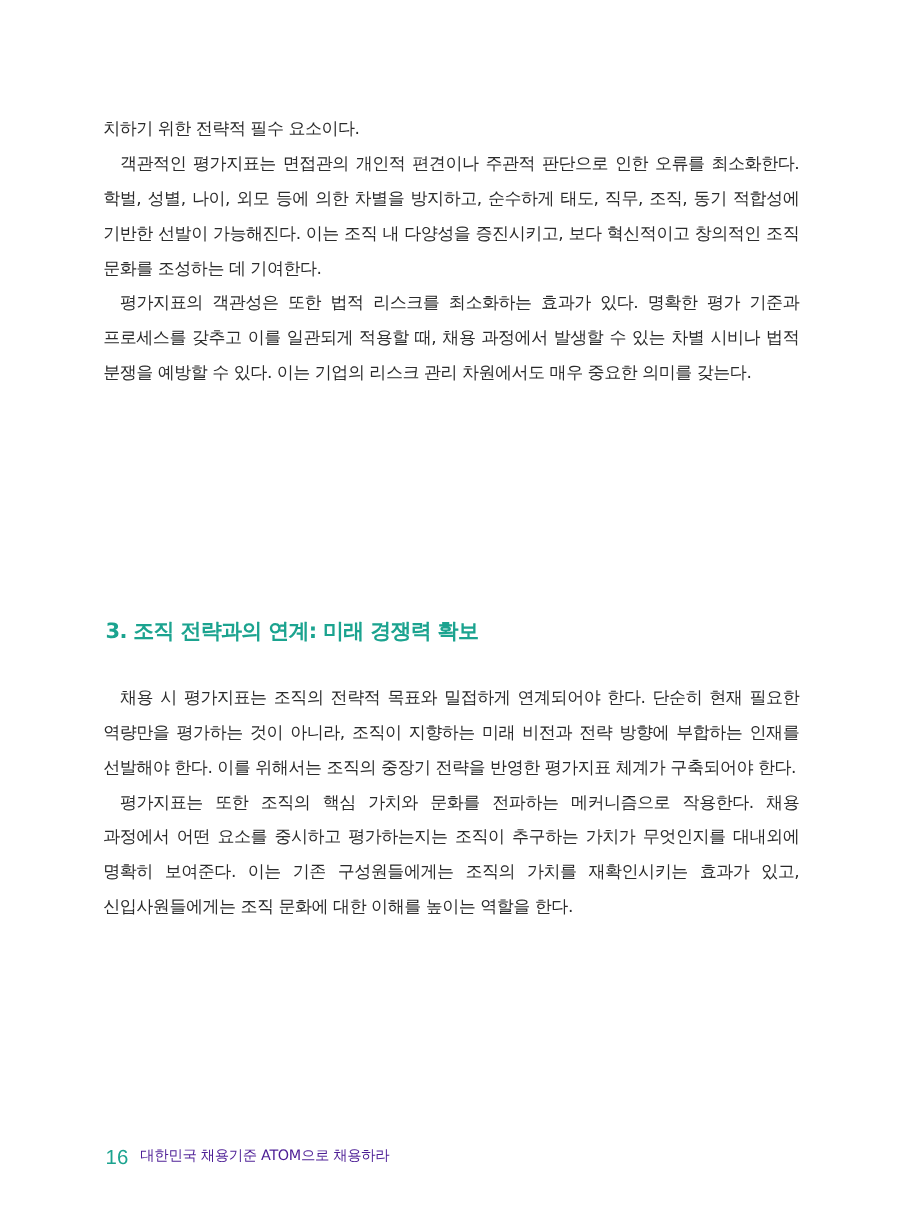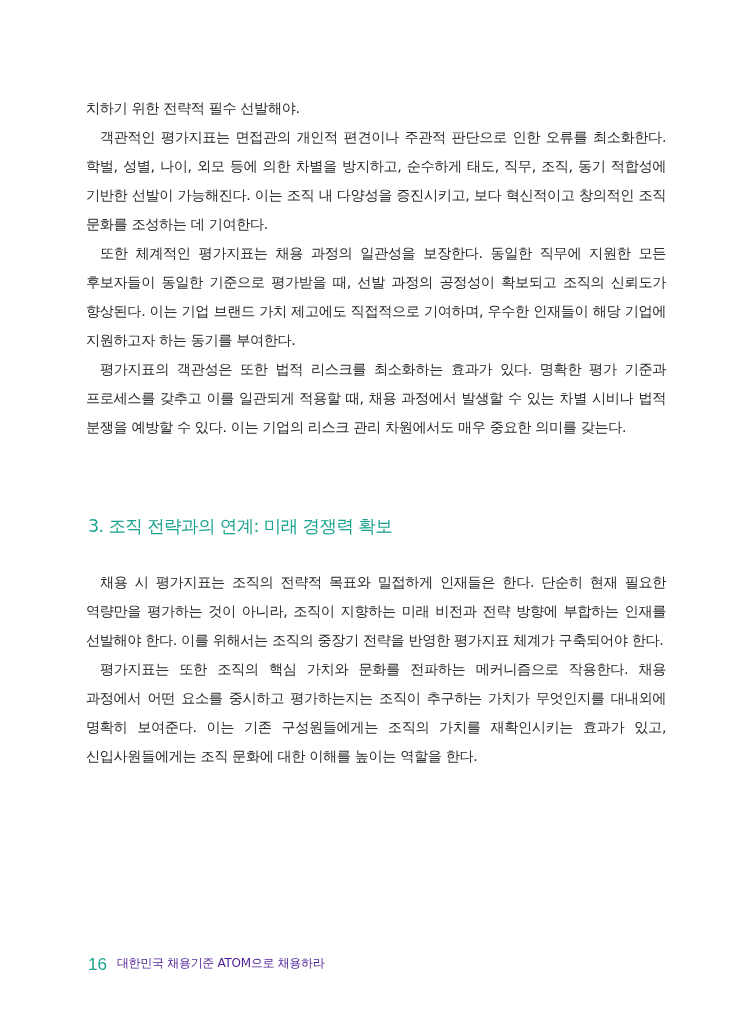--- a/index.html
+++ b/index.html
@@ -40,21 +40,21 @@
       text-indent: 0;
     }
     #block-1 { top: 94px; }
     #block-2 { top: 568px; }
     .section-heading {
       position: absolute;
       left: 88px;
       top: 514px;
       margin: 0;
       font-size: 17.5px;
-      font-weight: normal;
+      font-weight: bold;
       color: #1ba38f;
       letter-spacing: -0.6px;
       font-family: "DejaVu Sans", "Liberation Sans", sans-serif;
     }
     .footer {
       position: absolute;
       left: 88px;
       top: 955px;
       display: flex;
       align-items: flex-start;
@@ -70,30 +70,29 @@
       color: #4c1d95;
       letter-spacing: -0.3px;
     }
   </style>
 </head>
 <body>
 
 <div class="page">
 
   <div class="text-block" id="block-1">
-    <p class="para no-indent">치하기 위한 전략적 필수 선발해야.</p>
+    <p class="para no-indent">치하기 위한 전략적 필수 요소이다.</p>
     <p class="para">객관적인 평가지표는 면접관의 개인적 편견이나 주관적 판단으로 인한 오류를 최소화한다. 학벌, 성별, 나이, 외모 등에 의한 차별을 방지하고, 순수하게 태도, 직무, 조직, 동기 적합성에 기반한 선발이 가능해진다. 이는 조직 내 다양성을 증진시키고, 보다 혁신적이고 창의적인 조직 문화를 조성하는 데 기여한다.</p>
-    <p class="para">또한 체계적인 평가지표는 채용 과정의 일관성을 보장한다. 동일한 직무에 지원한 모든 후보자들이 동일한 기준으로 평가받을 때, 선발 과정의 공정성이 확보되고 조직의 신뢰도가 향상된다. 이는 기업 브랜드 가치 제고에도 직접적으로 기여하며, 우수한 인재들이 해당 기업에 지원하고자 하는 동기를 부여한다.</p>
     <p class="para">평가지표의 객관성은 또한 법적 리스크를 최소화하는 효과가 있다. 명확한 평가 기준과 프로세스를 갖추고 이를 일관되게 적용할 때, 채용 과정에서 발생할 수 있는 차별 시비나 법적 분쟁을 예방할 수 있다. 이는 기업의 리스크 관리 차원에서도 매우 중요한 의미를 갖는다.</p>
   </div>
 
   <h2 class="section-heading">3. 조직 전략과의 연계: 미래 경쟁력 확보</h2>
 
   <div class="text-block" id="block-2">
-    <p class="para">채용 시 평가지표는 조직의 전략적 목표와 밀접하게 인재들은 한다. 단순히 현재 필요한 역량만을 평가하는 것이 아니라, 조직이 지향하는 미래 비전과 전략 방향에 부합하는 인재를 선발해야 한다. 이를 위해서는 조직의 중장기 전략을 반영한 평가지표 체계가 구축되어야 한다.</p>
+    <p class="para">채용 시 평가지표는 조직의 전략적 목표와 밀접하게 연계되어야 한다. 단순히 현재 필요한 역량만을 평가하는 것이 아니라, 조직이 지향하는 미래 비전과 전략 방향에 부합하는 인재를 선발해야 한다. 이를 위해서는 조직의 중장기 전략을 반영한 평가지표 체계가 구축되어야 한다.</p>
     <p class="para">평가지표는 또한 조직의 핵심 가치와 문화를 전파하는 메커니즘으로 작용한다. 채용 과정에서 어떤 요소를 중시하고 평가하는지는 조직이 추구하는 가치가 무엇인지를 대내외에 명확히 보여준다. 이는 기존 구성원들에게는 조직의 가치를 재확인시키는 효과가 있고, 신입사원들에게는 조직 문화에 대한 이해를 높이는 역할을 한다.</p>
   </div>
 
   <div class="footer">
     <span class="page-number">16</span>
     <span class="book-title">대한민국 채용기준 ATOM으로 채용하라</span>
   </div>
 
 </div>
 

